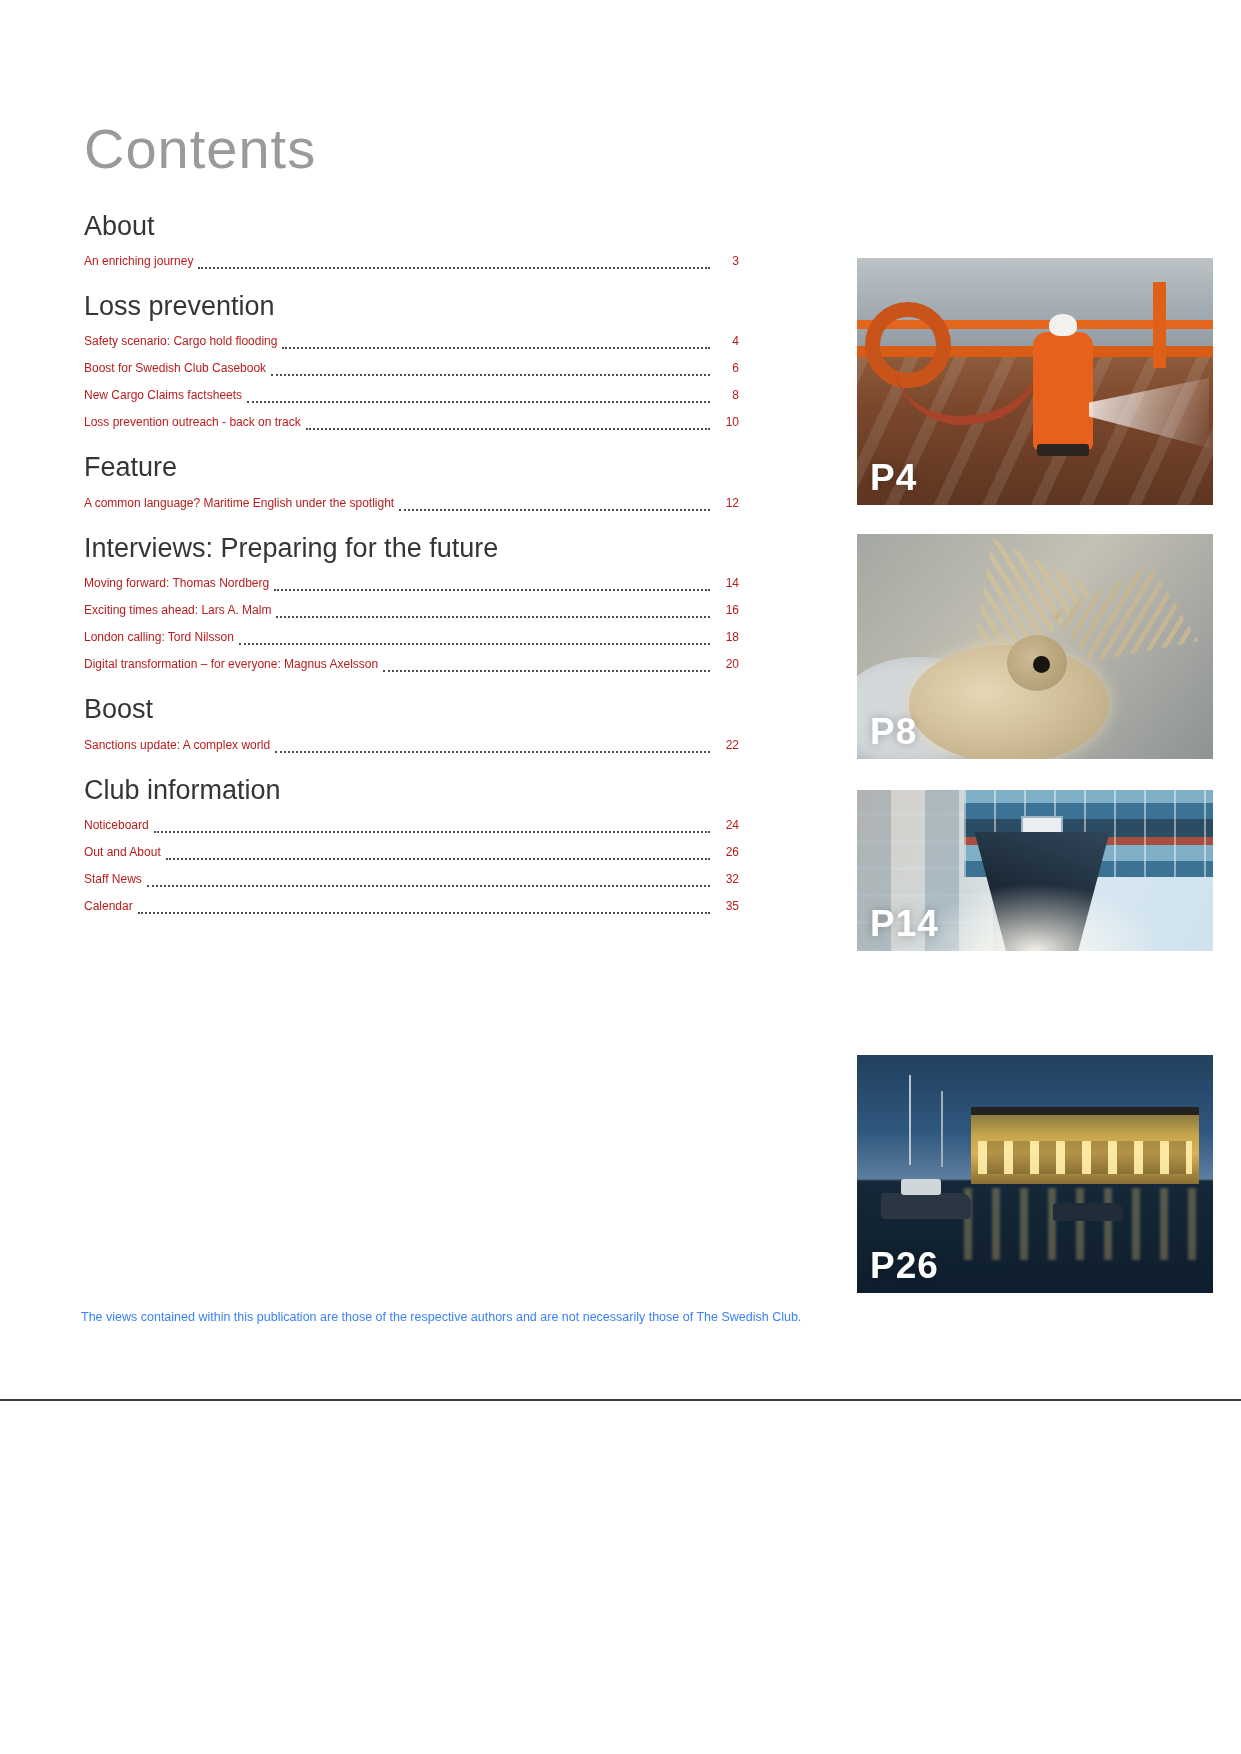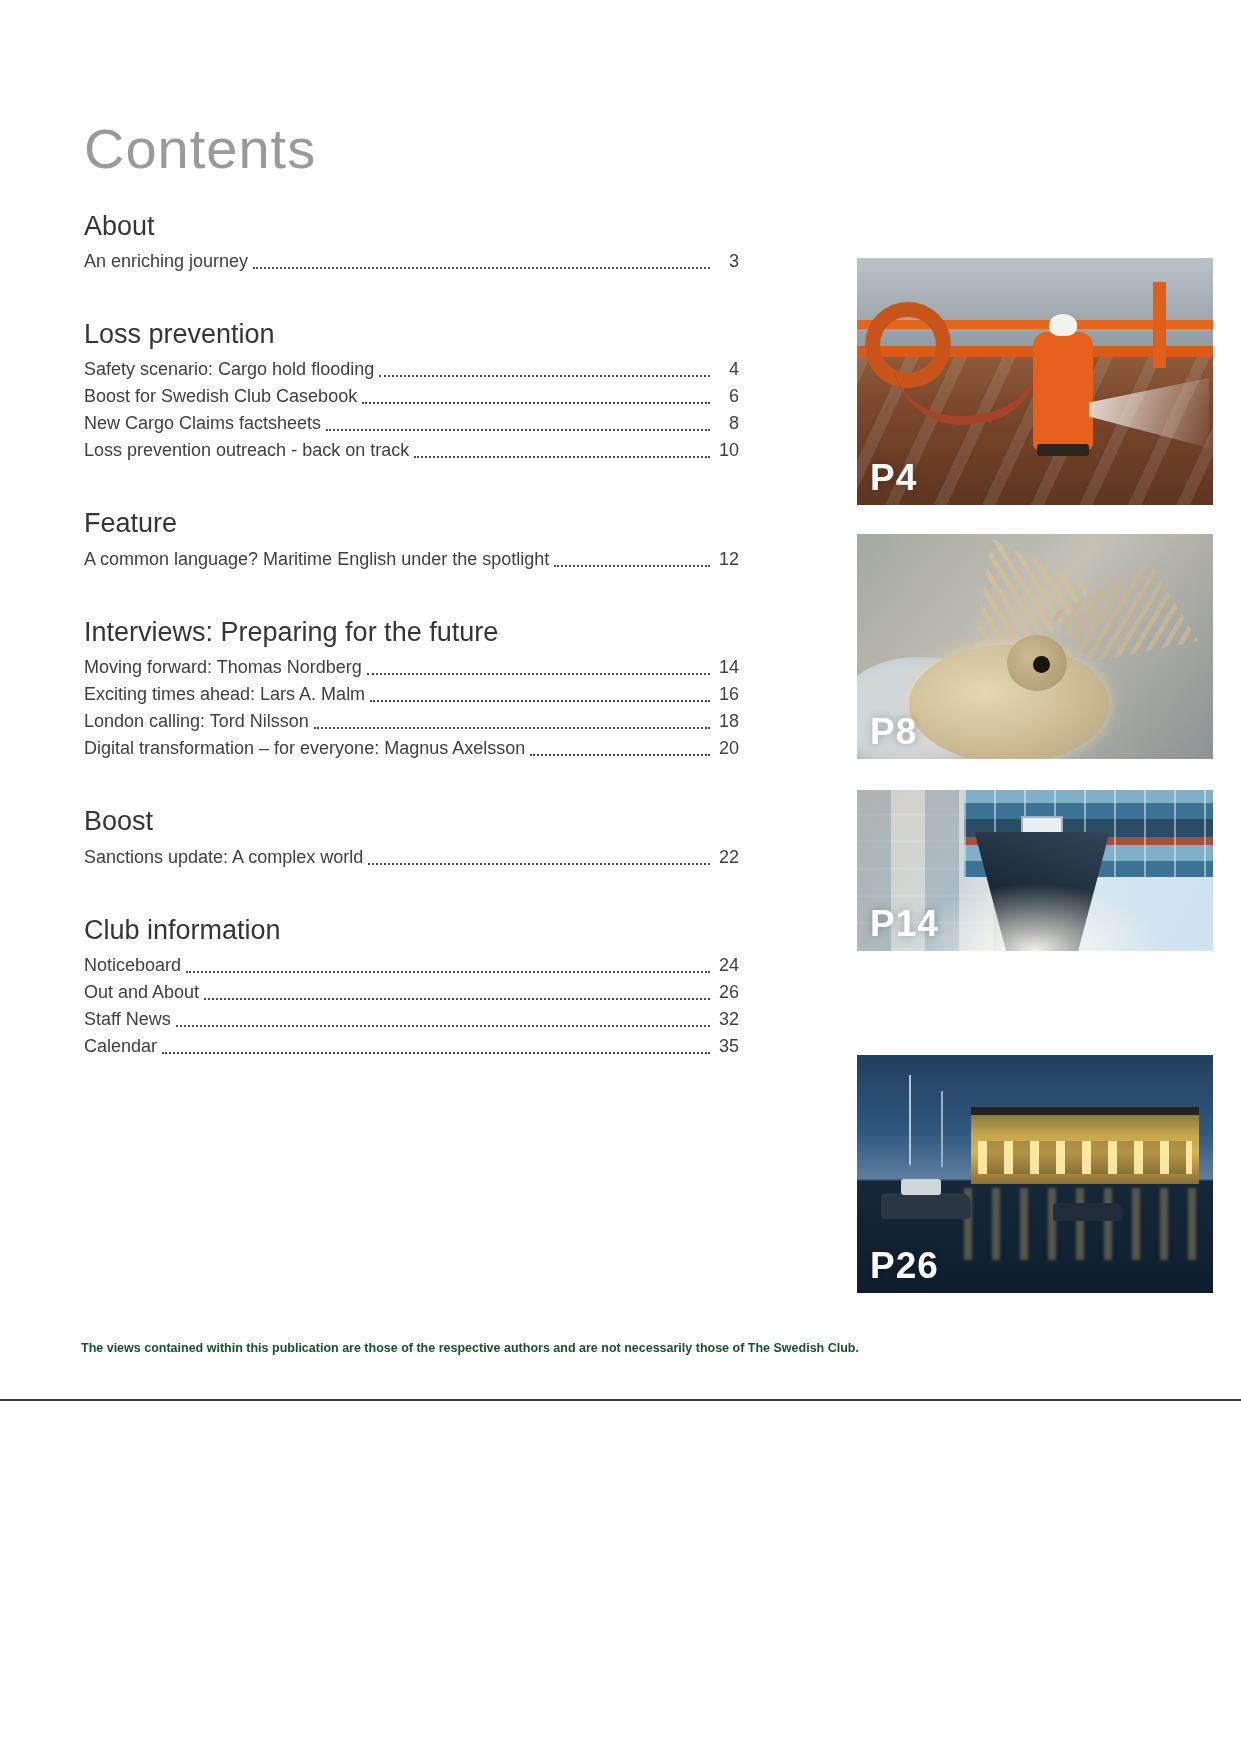--- a/index.html
+++ b/index.html
@@ -10,24 +10,24 @@
     overflow: hidden;
     font-family: "Liberation Sans", sans-serif;
     color: #3c3c3c;
   }
   
   .toc { position:absolute; left:84px; top:118px; width:655px; }
   .contents-title {
     font-size:56px; font-weight:300; color:#9a9a9a;
     letter-spacing:1px; margin-bottom:30px; line-height:1.1;
   }
-  .toc-section { margin-top:43px; }
+  .toc-section { margin-top:15px; }
   .toc-section:first-of-type { margin-top:0; }
   .toc-heading { font-size:27px; font-weight:400; color:#353535; margin-bottom:6px; line-height:1.2; }
-  .toc-row { display:flex; align-items:flex-end; font-size:18px; color:#404040; line-height:27px; }
+  .toc-row { display:flex; align-items:flex-end; font-size:12px; color:#b91c1c; line-height:27px; }
   .toc-title { white-space:nowrap; }
   .toc-dots { flex:1; align-self:flex-end; margin:0 3px 6px 5px; border-bottom:2px dotted #4c4c4c; }
   .toc-page { min-width:26px; text-align:right; }
   
   .photo { position:absolute; left:857px; width:356px; overflow:hidden; background:#7f1d1d; }
   .photo-1 { top:258px;  height:247px; }
   .photo-2 { top:534px;  height:225px; }
   .photo-3 { top:790px;  height:161px; }
   .photo-4 { top:1055px; height:238px; }
   .photo-label {
@@ -95,21 +95,21 @@
              background:linear-gradient(180deg,#8b7a42 0%,#c7a64c 30%,#d9b254 55%,#8a6f33 100%); }
   .p4-roof { left:32%; top:22%; width:64%; height:6%; background:#23221e; }
   .p4-windows { left:34%; top:36%; width:60%; height:14%; opacity:.95;
              background:repeating-linear-gradient(90deg, rgba(255,238,170,0.95) 0 9px, rgba(58,48,28,0.25) 9px 26px); }
   .p4-reflect { left:30%; top:56%; width:66%; height:30%; opacity:.75; filter:blur(1.5px);
              background:repeating-linear-gradient(90deg, rgba(255,220,130,0.38) 0 8px, rgba(0,0,0,0) 8px 28px); }
   .p4-boat1 { left:24px; top:58%; width:90px; height:26px; background:#2a3642; border-radius:4px 10px 4px 4px; }
   .p4-boat1c { left:44px; top:52%; width:40px; height:16px; background:#cfd6da; border-radius:3px; }
   .p4-boat2 { left:196px; top:62%; width:70px; height:18px; background:#202c38; border-radius:4px 8px 3px 3px; }
   
-  .disclaimer { position:absolute; left:81px; top:1341px; font-size:12.5px; font-weight:700; color:#14532d; }
+  .disclaimer { position:absolute; left:81px; top:1310px; font-size:12.5px; font-weight:400; color:#3b82f6; }
   .footer-divider { position:absolute; left:0; top:1399px; width:1241px; height:2px; background:#3c3c3c; }
   
   .footer { position:absolute; left:0; top:1400px; width:1241px; height:354px; }
 </style>
 </head>
 <body>
 
 <div class="toc">
   <h1 class="contents-title">Contents</h1>
 

